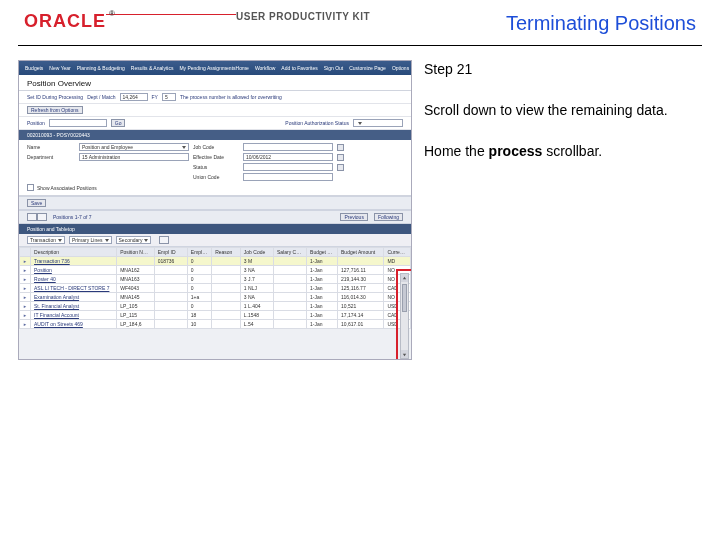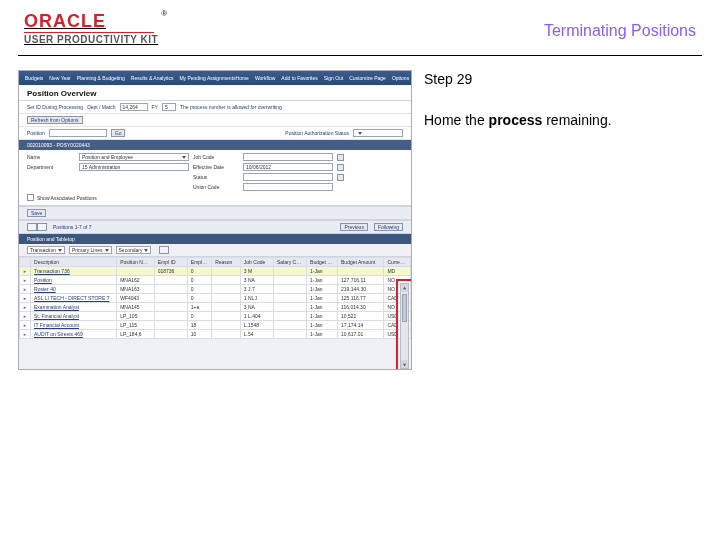--- a/index.html
+++ b/index.html
@@ -1,41 +1,41 @@
 <!DOCTYPE html>
 <html><head>
 <meta charset="utf-8">
 <style>
   * { box-sizing: border-box; margin: 0; padding: 0; }
   html, body { width: 720px; height: 540px; font-family: Arial, Helvetica, sans-serif; background: #fff; color: #000; }
   .page { width: 720px; height: 540px; position: relative; }
 
   
   .header { display: flex; align-items: flex-start; justify-content: space-between; padding: 12px 24px 6px 24px; }
-  .logo-block { display: flex; flex-direction: column; line-height: 1; text-decoration: underline; }
+  .logo-block { display: flex; line-height: 1; }
   .logo-oracle { color: #d7202c; font-weight: 700; font-size: 18px; letter-spacing: 1px; position: relative; }
   .logo-oracle::after { content: "®"; font-size: 8px; position: absolute; top: -2px; right: -10px; color: #444; }
   .logo-divider { height: 1px; background: #d7202c; width: 130px; margin: 2px 0; }
   .logo-upk { color: #555; font-size: 10px; font-weight: 700; letter-spacing: 0.5px; }
-  .doc-title { font-size: 16px; color: #8b5cf6; margin-top: 10px; }
+  .doc-title { font-size: 20px; color: #1d4ed8; }
 
   .header-rule { border: none; border-top: 1px solid #000; margin: 4px 18px 0 18px; }
 
   
   .main { display: flex; gap: 12px; padding: 14px 24px 0 18px; align-items: flex-start; }
   .screenshot { width: 394px; height: 300px; border: 1px solid #aab; background: #eef0f4; position: relative; overflow: hidden; font-size: 6px; color: #333; }
   .instructions { flex: 1; font-size: 14px; line-height: 1.35; }
   .instructions p { margin-bottom: 22px; }
 
   
   .app-topbar { height: 14px; background: linear-gradient(#3b5c8c, #284a7a); color: #fff; display: flex; align-items: center; justify-content: space-between; padding: 0 6px; font-size: 5px; }
   .app-topbar .left, .app-topbar .right { display: flex; gap: 6px; }
   .app-topbar span { white-space: nowrap; }
 
-  .section-title { background: #fff; padding: 4px 8px 2px; font-size: 8px; font-weight: 700; color: #111; border-bottom: 1px solid #d0d4de; }
+  .section-title { background: #fff; padding: 4px 8px 2px; font-size: 8px; font-weight: 400; color: #111; border-bottom: 1px solid #d0d4de; }
 
   .filter-row { display: flex; align-items: center; gap: 4px; background: #fff; padding: 2px 8px; border-bottom: 1px solid #e2e4ea; }
   .filter-row label { font-size: 5px; color: #2a3a7a; }
   .filter-row .input, .filter-row .select { height: 8px; background: #fff; border: 1px solid #9aa3b8; font-size: 5px; padding: 0 2px; display: inline-flex; align-items: center; }
   .filter-row .select::after { content: ""; margin-left: 2px; border-left: 2px solid transparent; border-right: 2px solid transparent; border-top: 3px solid #555; }
   .btn-tiny { height: 8px; background: #e6e8ee; border: 1px solid #8a93a8; font-size: 5px; padding: 0 3px; display: inline-flex; align-items: center; color: #2a3a7a; }
 
   .band-dark { background: #455e86; color: #fff; font-size: 5px; padding: 2px 8px; }
 
   .details-box { background: #fff; padding: 3px 8px; border-bottom: 1px solid #d0d4de; }
@@ -344,19 +344,20 @@
         <div class="arrow">
             <svg viewBox="0 0 6 6">
               <path d="M3 5 L5 2 H1 Z" fill="#555"></path>
             </svg>
           </div>
       </div>
       <div class="hi-box"></div>
     </div>
 
     <div class="instructions">
-      <p>Step 29</p>
+      <p>Step 21</p>
+      <p>Scroll down to view the remaining data.</p>
       <p>
-        <span>Home the </span><b>process</b><span> remaining.</span>
+        <span>Home the </span><b>process</b><span> scrollbar.</span>
       </p>
     </div>
   </div>
 </div>
 
 </body></html>

